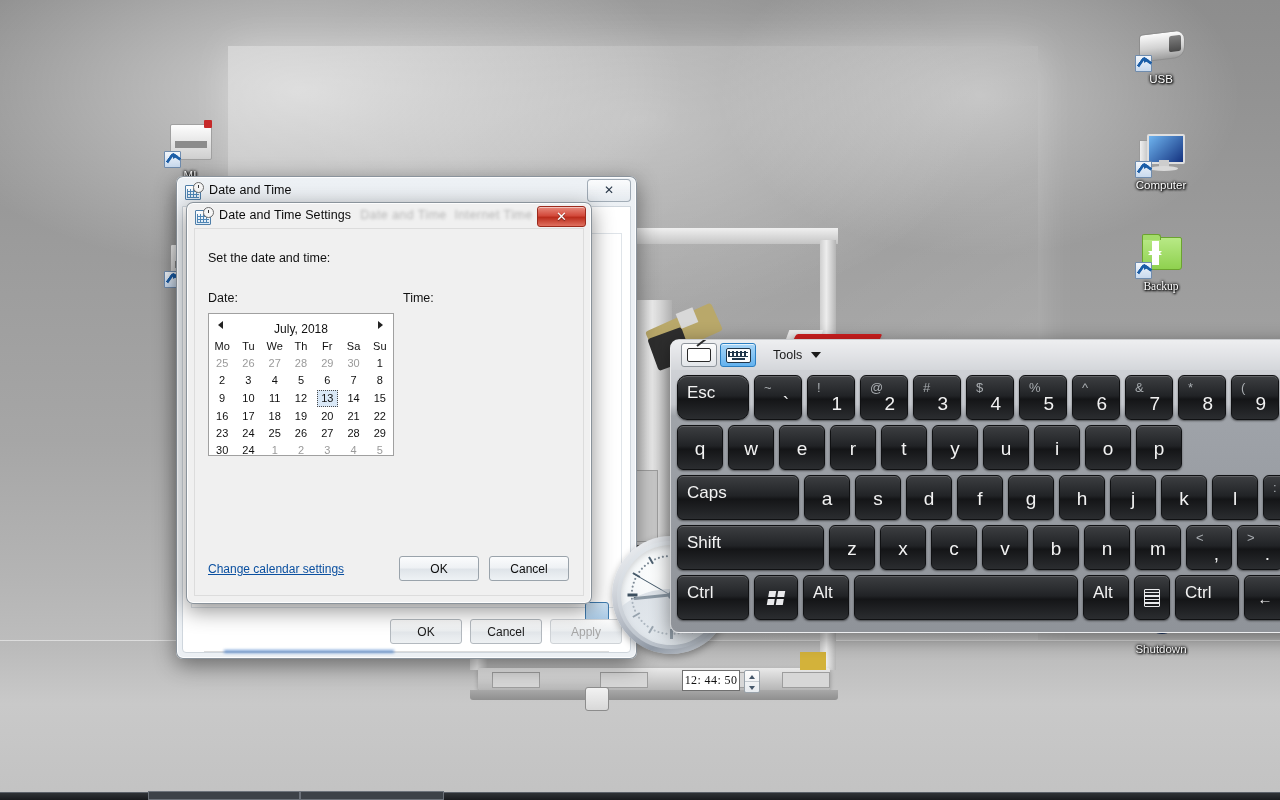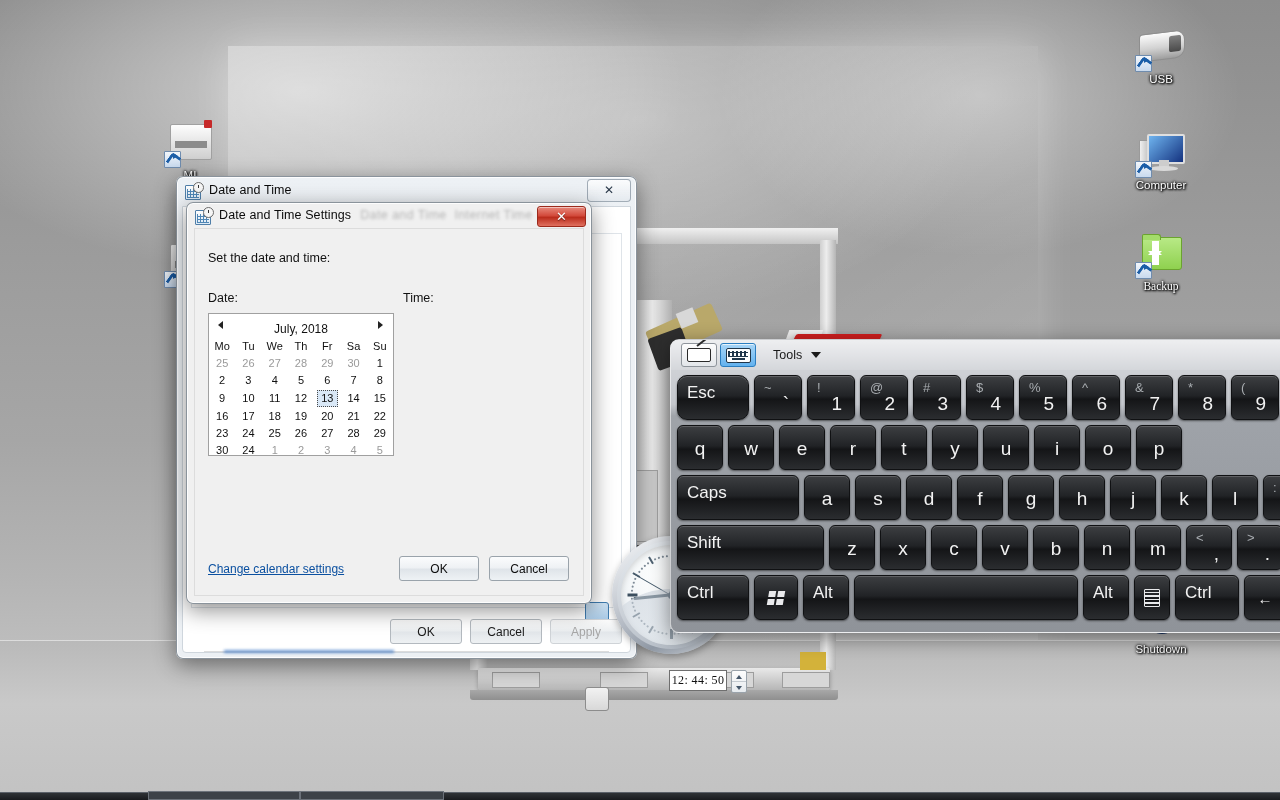--- a/index.html
+++ b/index.html
@@ -206,21 +206,21 @@
     background:#7e8b97;transform-origin:50% 40px;margin-left:-.75px;}
   .hand{position:absolute;left:50%;bottom:50%;transform-origin:50% 100%;background:#3d5160;border-radius:2px;}
   .hand.hour{width:3.5px;height:26px;margin-left:-1.75px;}
   .hand.minute{width:2.5px;height:38px;margin-left:-1.25px;}
   .hand.second{width:1.4px;height:43px;margin-left:-.7px;background:#44596a;}
   .hand.second:after{content:"";position:absolute;left:-.3px;bottom:-12px;width:2px;height:12px;background:#44596a;}
   .hub{position:absolute;left:50%;top:50%;width:7px;height:7px;margin:-3.5px 0 0 -3.5px;
     border-radius:50%;background:#33485a;}
 
   
-  #time-spin{position:absolute;left:430px;top:441px;display:flex;align-items:stretch;padding-left:44px;}
+  #time-spin{position:absolute;left:443px;top:441px;display:flex;align-items:stretch;padding-left:44px;}
   .time-field{width:56px;height:19px;border:1px solid #6f6f6f;background:#fff;
     font-size:12px;font-family:"Liberation Serif",serif;color:#111;
     display:flex;align-items:center;justify-content:center;letter-spacing:.4px;}
   .spin{width:14px;height:21px;margin-left:4px;border:1px solid #9aa3ab;border-radius:2px;
     background:linear-gradient(#fdfdfd,#e6eaee);display:flex;flex-direction:column;}
   .spin div{flex:1;position:relative;}
   .spin div:first-child{border-bottom:1px solid #c4cad0;}
   .spin i{position:absolute;left:50%;top:50%;margin-left:-3px;margin-top:-1.5px;
     border-left:3px solid transparent;border-right:3px solid transparent;}
   .spin .up i{border-bottom:4px solid #45576a;}

